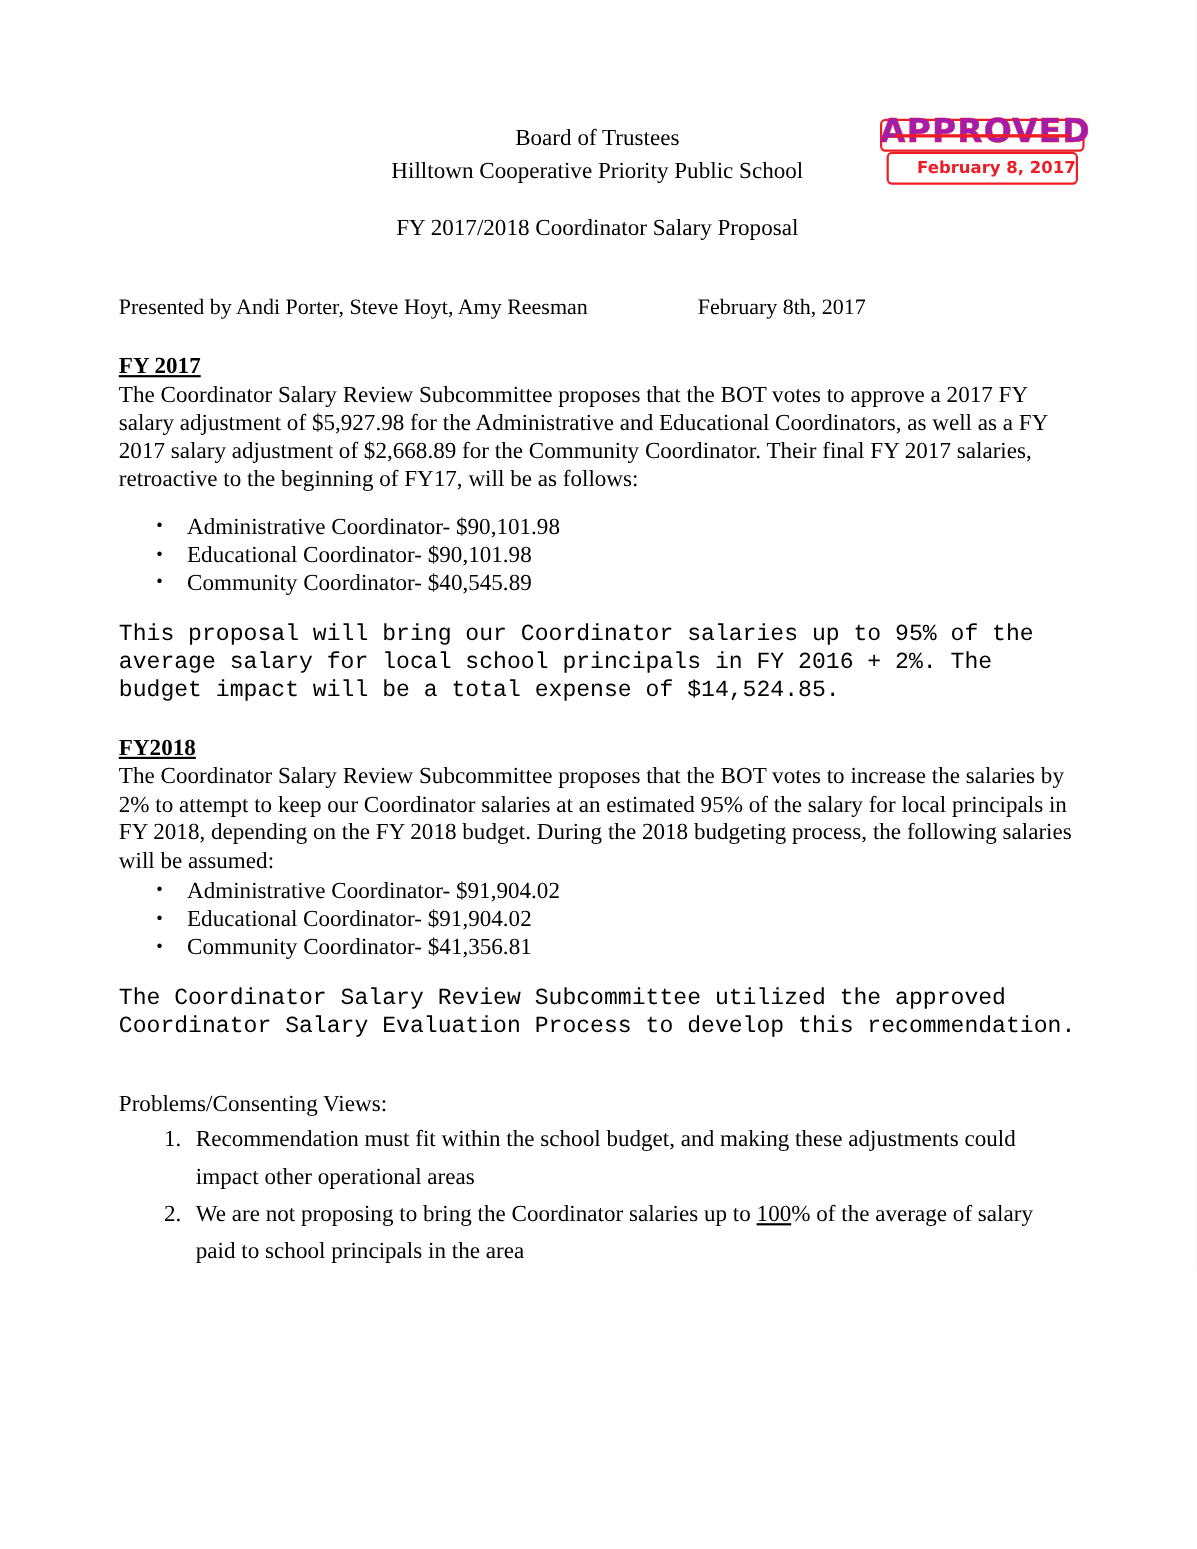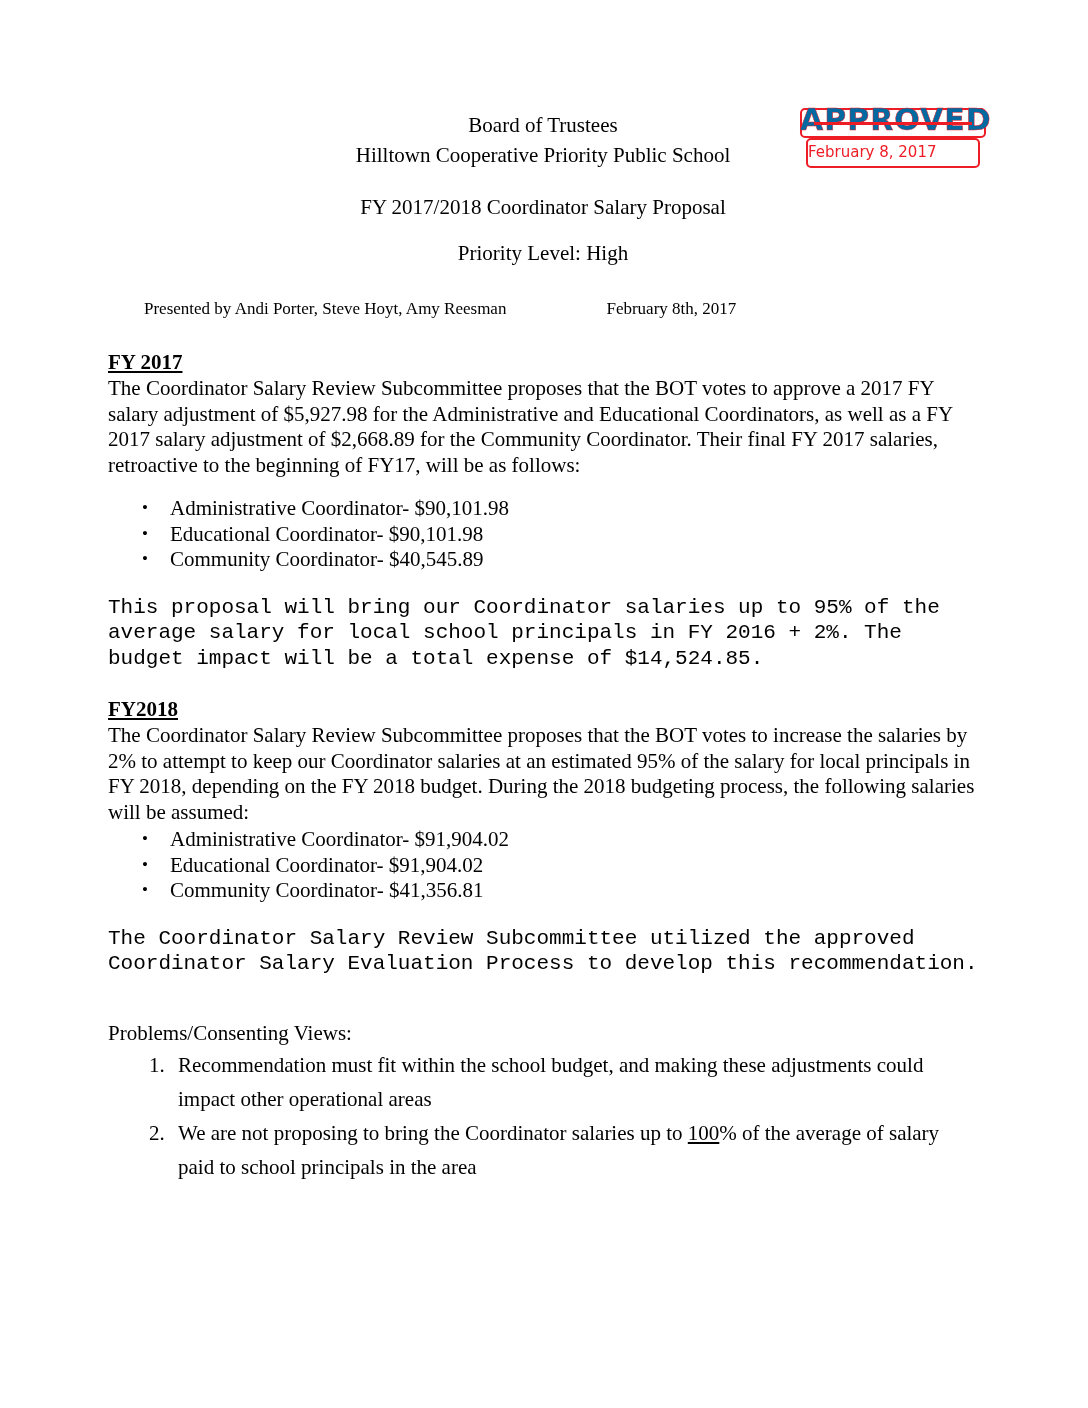--- a/index.html
+++ b/index.html
@@ -32,24 +32,23 @@
     line-height: 30px;
   }
   .gap-1 { height: 22px; }
   .gap-2 { height: 16px; }
   .t-sub {
     font-size: 21px;
     line-height: 30px;
   }
   .presented-row {
     display: flex;
-    font-size: 17px;
+    font-size: 20px;
     line-height: 30px;
     margin-top: 26px;
-    margin-left: 36px;
   }
   .presented-row .left { flex: 0 0 auto; }
   .presented-row .right { margin-left: 100px; }
   .section-head {
     font-size: 21px;
     font-weight: bold;
     text-decoration: underline;
     margin-top: 24px;
     line-height: 28px;
   }
@@ -99,21 +98,21 @@
     left: 800px;
     top: 100px;
     width: 186px;
     height: 76px;
   }
   .stamp-word {
     font-family: "DejaVu Sans", sans-serif;
     font-weight: bold;
     font-size: 30px;
     letter-spacing: 1px;
-    color: #0369a1;
+    color: #a21caf;
     text-align: center;
     line-height: 36px;
     position: relative;
     top: 2px;
     -webkit-text-stroke: 0.5px #ee1c25;
   }
   .stamp-strike {
     position: absolute;
     left: 14px;
     right: 14px;
@@ -128,22 +127,23 @@
     right: 6px;
     height: 30px;
     border: 2.5px solid #ee1c25;
     border-radius: 5px;
     box-sizing: border-box;
   }
   .stamp-date {
     font-family: "DejaVu Sans", sans-serif;
     font-size: 15px;
     color: #ee1c25;
-    text-align: left;
+    text-align: right;
     line-height: 25px;
+    font-weight: bold;
   }
   .stamp-outer {
     position: absolute;
     left: 0;
     top: 8px;
     right: 0;
     height: 30px;
     border: 2.5px solid #ee1c25;
     border-radius: 5px;
     box-sizing: border-box;
@@ -163,21 +163,20 @@
     </div>
   </div>
 
   <div class="content">
 
     <div class="center t-title">Board of Trustees</div>
     <div class="center t-title">Hilltown Cooperative Priority Public School</div>
     <div class="gap-1"></div>
     <div class="center t-sub">FY 2017/2018 Coordinator Salary Proposal</div>
     <div class="gap-2"></div>
-    <div class="center t-sub">Priority Level: High</div>
 
     <div class="presented-row">
       <span class="left">Presented by Andi Porter, Steve Hoyt, Amy Reesman</span>
       <span class="right">February 8th, 2017</span>
     </div>
 
     <div class="section-head">FY 2017</div>
     <p class="body">The Coordinator Salary Review Subcommittee proposes that the BOT votes to approve a 2017 FY salary adjustment of $5,927.98 for the Administrative and Educational Coordinators, as well as a FY 2017 salary adjustment of $2,668.89 for the Community Coordinator. Their final FY 2017 salaries, retroactive to the beginning of FY17, will be as follows:</p>
 
     <ul class="bullets">

